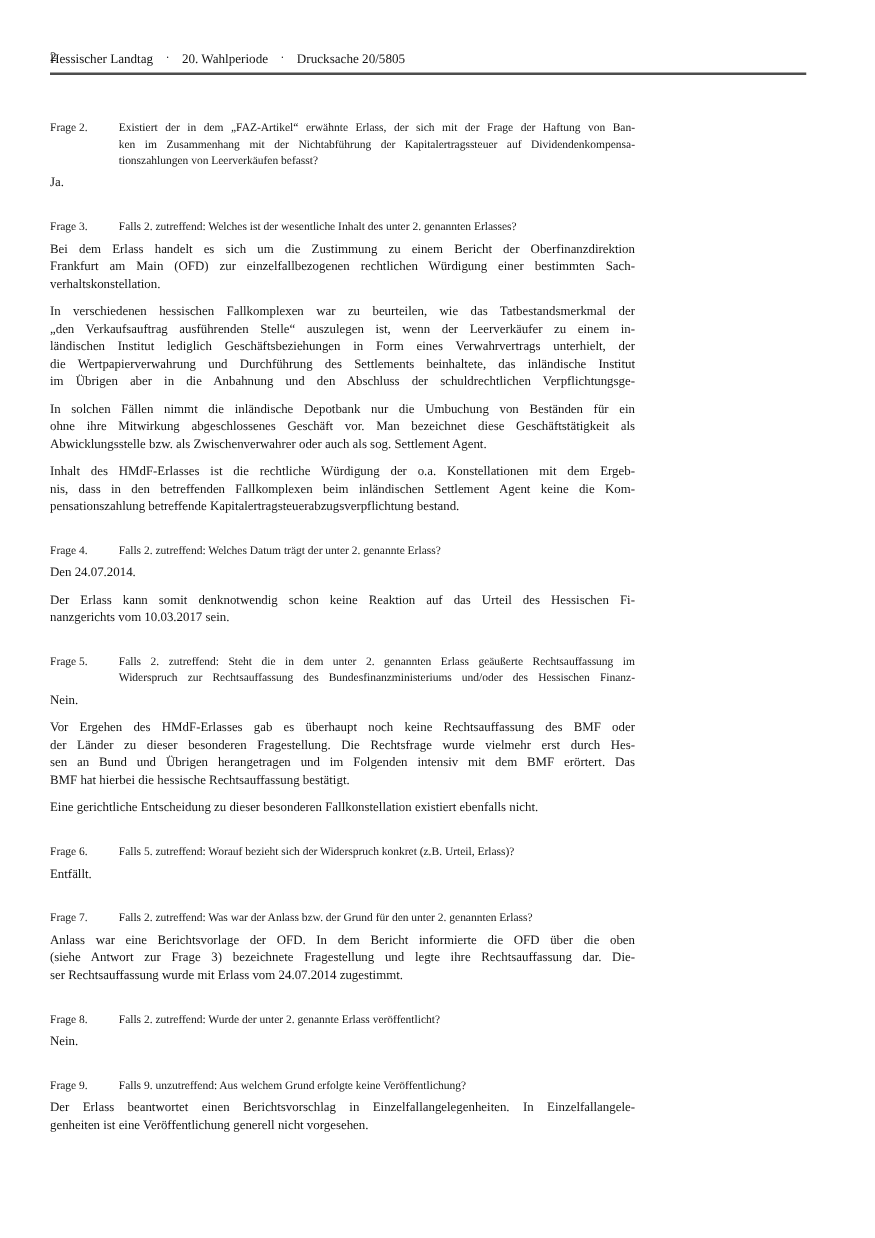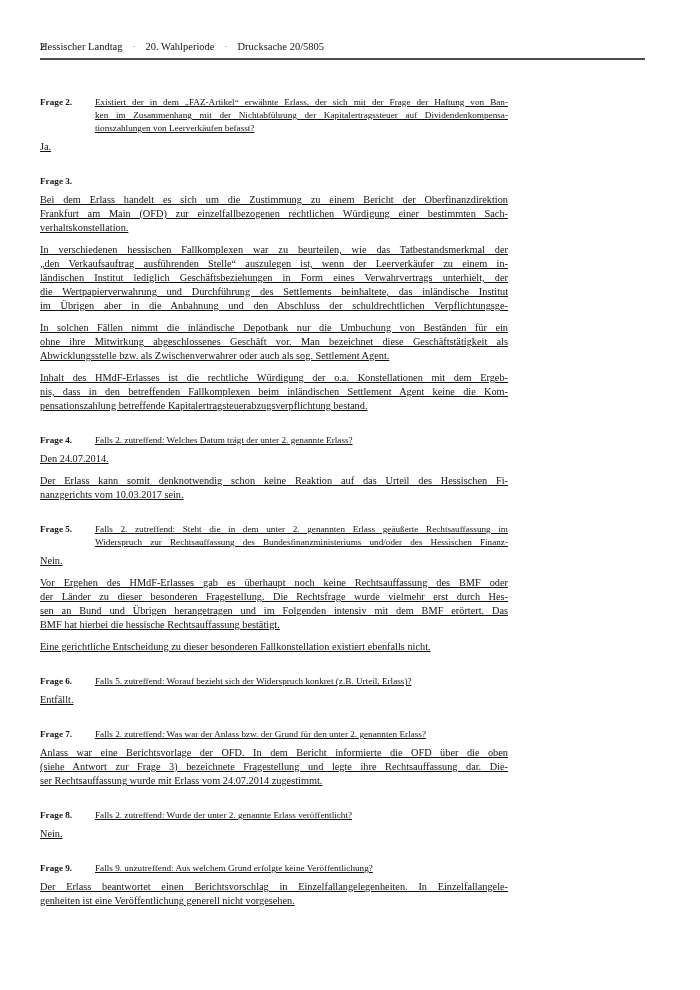--- a/index.html
+++ b/index.html
@@ -67,39 +67,37 @@
     margin-top: 36px;
   }
   .frage-row {
     display: flex;
     font-size: 9.2px;
     line-height: 13px;
   }
   .frage-label {
     flex: 0 0 55px;
     white-space: nowrap;
-    font-weight: bold;
   }
   .frage-text {
     flex: 1 1 auto;
     min-width: 0;
   }
   .answer-p {
     margin-top: 8px;
     font-size: 10.3px;
     line-height: 14px;
   }
   .frage-row + .answer-p {
     margin-top: 5px;
   }
   .line {
     white-space: nowrap;
     text-align: justify;
     text-align-last: justify;
-    text-decoration: underline;
   }
   .line.last {
     text-align: left;
     text-align-last: left;
   }
 </style>
 </head>
 <body>
 
 <div class="page">
@@ -123,20 +121,23 @@
             <div class="line last">tionszahlungen von Leerverkäufen befasst?</div>
           </div>
         </div>
         <div class="answer-p">
           <div class="line last">Ja.</div>
         </div>
       </section>
       <section class="qa-block">
         <div class="frage-row">
           <div class="frage-label">Frage 3.</div>
+          <div class="frage-text">
+            <div class="line last">Falls 2. zutreffend: Welches ist der wesentliche Inhalt des unter 2. genannten Erlasses?</div>
+          </div>
         </div>
         <div class="answer-p">
           <div class="line">Bei dem Erlass handelt es sich um die Zustimmung zu einem Bericht der Oberfinanzdirektion</div>
           <div class="line">Frankfurt am Main (OFD) zur einzelfallbezogenen rechtlichen Würdigung einer bestimmten Sach-</div>
           <div class="line last">verhaltskonstellation.</div>
         </div>
         <div class="answer-p">
           <div class="line">In verschiedenen hessischen Fallkomplexen war zu beurteilen, wie das Tatbestandsmerkmal der</div>
           <div class="line">„den Verkaufsauftrag ausführenden Stelle“ auszulegen ist, wenn der Leerverkäufer zu einem in-</div>
           <div class="line">ländischen Institut lediglich Geschäftsbeziehungen in Form eines Verwahrvertrags unterhielt, der</div>

